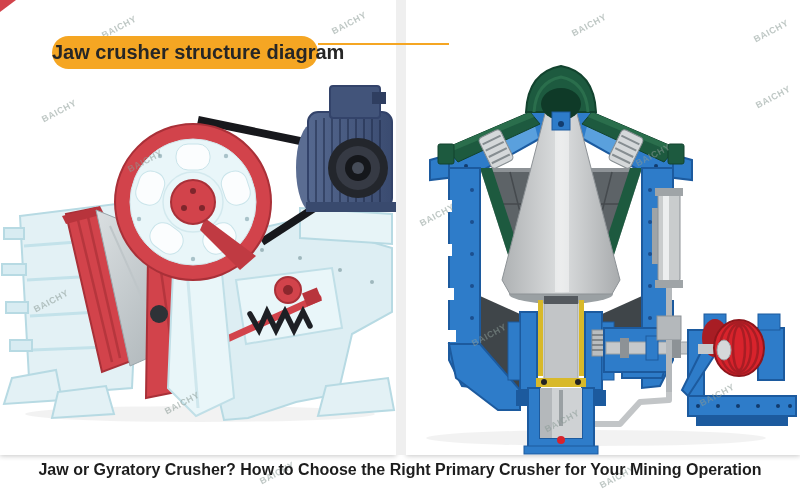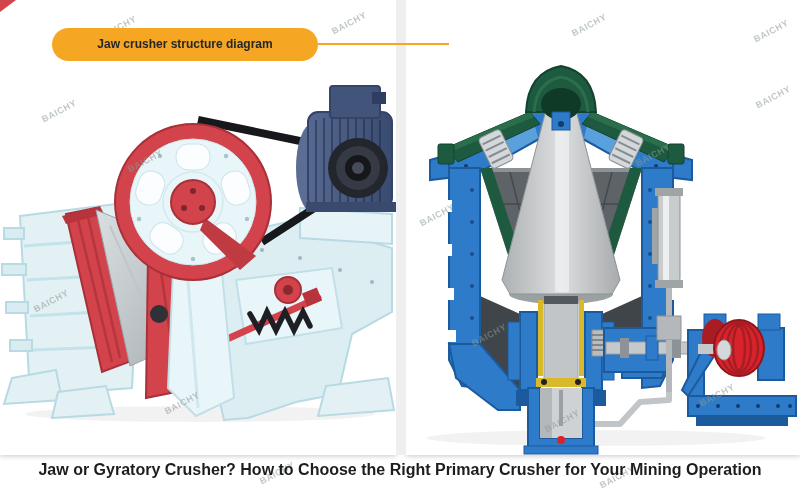--- a/index.html
+++ b/index.html
@@ -3,23 +3,23 @@
 <meta charset="utf-8">
 <style>
   html,body{margin:0;padding:0;background:#fff;}
   .stage{position:relative;width:800px;height:500px;background:#fff;overflow:hidden;
          font-family:"Liberation Sans",sans-serif;}
   .panel{position:absolute;top:0;height:455px;background:#fff;
          box-shadow:0 1px 5px rgba(0,0,0,0.22);}
   .panel-left{left:0;width:396px;}
   .panel-right{left:406px;width:394px;}
   .divider{position:absolute;left:396px;top:0;width:10px;height:455px;background:#efefef;}
-  .banner{position:absolute;top:28px;height:33px;border-radius:17px;
+  .banner{position:absolute;top:36px;height:33px;border-radius:17px;
           background:var(--accent-orange);color:var(--banner-text);
-          font-weight:700;font-size:12px;line-height:33px;text-align:center;
+          font-weight:700;font-size:20px;line-height:33px;text-align:center;
           white-space:nowrap;z-index:6;}
   .banner-left{left:52px;width:266px;}
   .banner-right{left:449px;width:294px;}
   .connector{position:absolute;left:318px;top:43px;width:131px;height:2px;
              background:var(--accent-orange);z-index:5;}
   .corner-tri{position:absolute;left:0;top:0;width:16px;height:12px;
               background:var(--jaw-red);clip-path:polygon(0 0,100% 0,0 100%);z-index:7;}
   .caption{position:absolute;left:0;top:461px;width:800px;text-align:center;
            font-weight:700;font-size:16px;color:var(--caption-color);z-index:6;}
   .wm{position:absolute;transform:rotate(-28deg);font-size:9px;font-weight:700;

